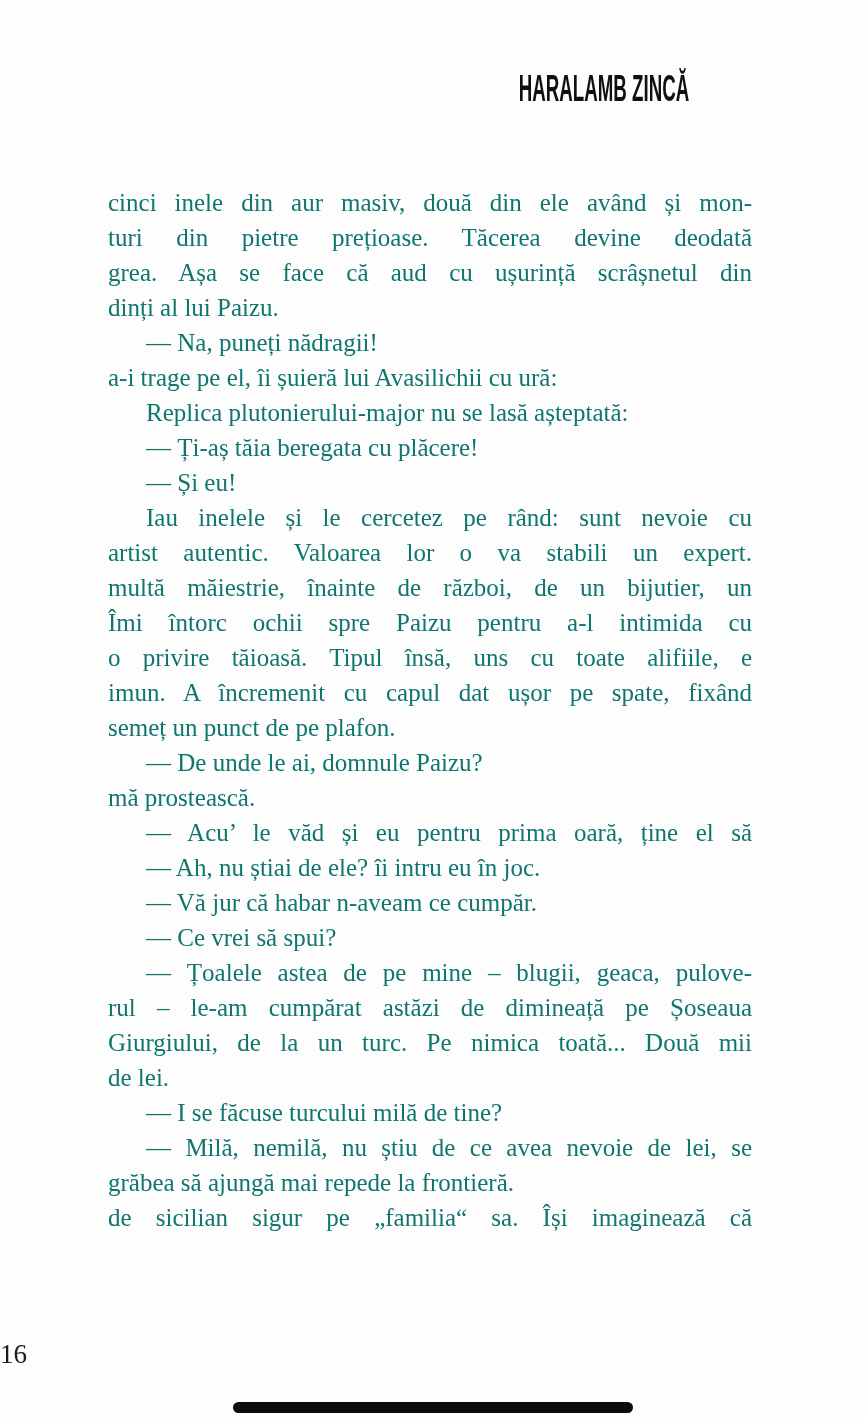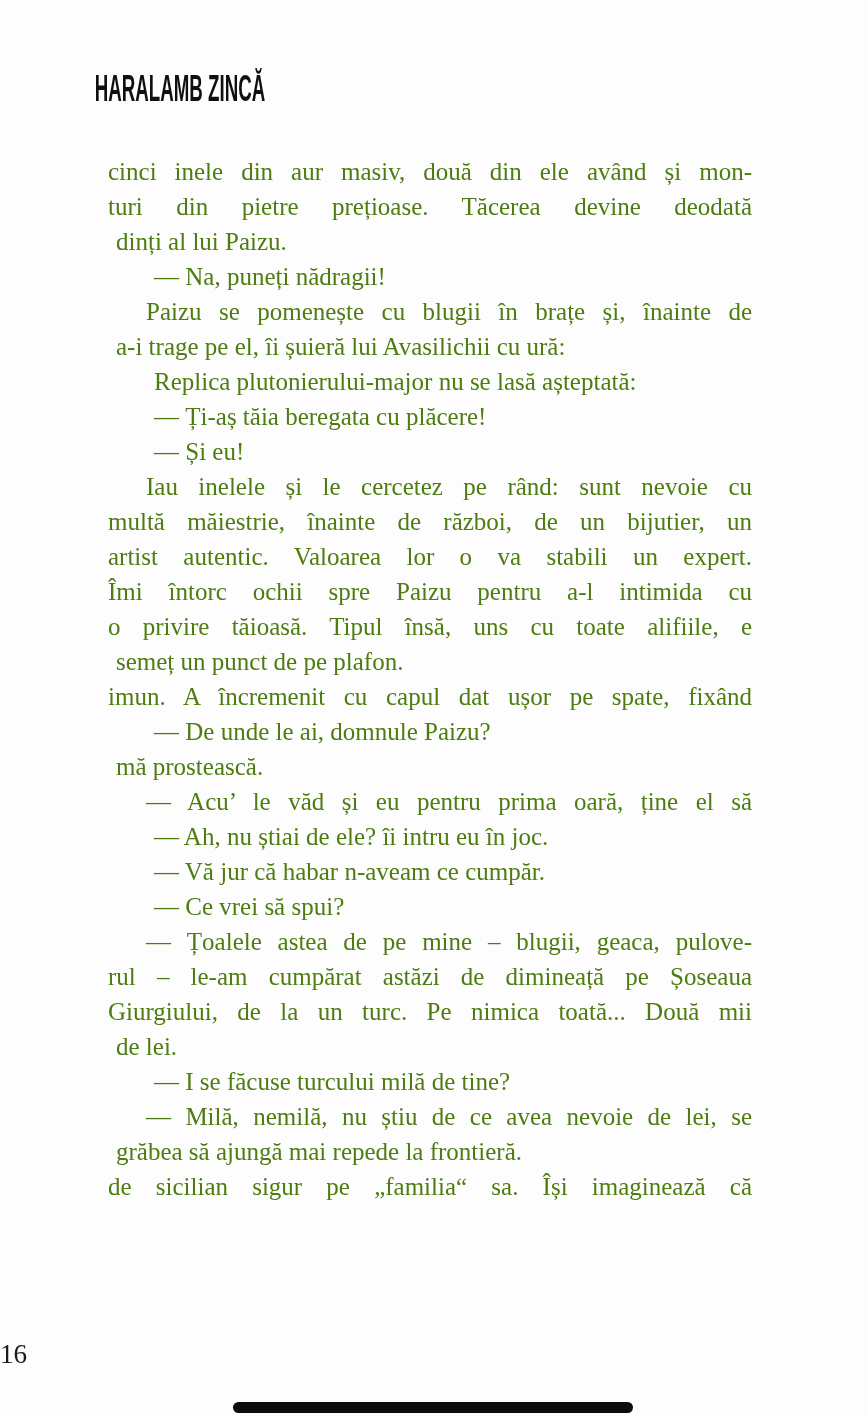--- a/index.html
+++ b/index.html
@@ -5,49 +5,48 @@
   html, body { margin: 0; padding: 0; }
   body {
     width: 866px; height: 1417px;
     background: #fdfdfd;
     position: relative;
     overflow: hidden;
     font-family: "Liberation Serif", "DejaVu Serif", serif;
     color: #1b1b1b;
   }
   .book-header {
-    position: absolute; top: 70px; left: 16px; width: 764px;
-    text-align: left;
+    position: absolute; top: 70px; left: 4px; width: 764px;
+    text-align: right;
   }
   .author-name {
     display: inline-block;
     font-family: "Liberation Sans", "DejaVu Sans", sans-serif;
     font-weight: 700;
     font-size: 36px; line-height: 38px;
     letter-spacing: 0px;
     color: #101010;
     transform: scaleX(0.52);
     transform-origin: center;
     white-space: nowrap;
   }
   .page-text {
-    position: absolute; left: 108px; top: 154px; width: 644px;
+    position: absolute; left: 108px; top: 185px; width: 644px;
     font-size: 25px; line-height: 35px;
-    color: #4d7c0f;
+    color: #0f766e;
   }
   .line {
     height: 35px;
     text-align: justify;
     text-align-last: justify;
     -moz-text-align-last: justify;
     overflow: visible;
   }
   .line.last {
     text-align-last: left;
-    margin-left: 8px;
     -moz-text-align-last: left;
   }
   .line.indent { text-indent: 38px; }
   .page-number {
     position: absolute; top: 1339px; left: 0; width: 866px;
     font-size: 27px; line-height: 30px;
     color: #1b1b1b;
   }
   .home-indicator {
     position: absolute; left: 233px; top: 1402px;
@@ -59,34 +58,34 @@
 </head>
 <body>
 
 <header class="book-header">
   <div class="author-name">HARALAMB ZINCĂ</div>
 </header>
 
 <main class="page-text">
     <div class="line">cinci inele din aur masiv, două din ele având și mon-</div>
     <div class="line">turi din pietre prețioase. Tăcerea devine deodată</div>
+    <div class="line">grea. Așa se face că aud cu ușurință scrâșnetul din</div>
     <div class="line last">dinți al lui Paizu.</div>
     <div class="line indent last">— Na, puneți nădragii!</div>
-    <div class="line indent">Paizu se pomenește cu blugii în brațe și, înainte de</div>
     <div class="line last">a-i trage pe el, îi șuieră lui Avasilichii cu ură:</div>
     <div class="line indent last">Replica plutonierului-major nu se lasă așteptată:</div>
     <div class="line indent last">— Ți-aș tăia beregata cu plăcere!</div>
     <div class="line indent last">— Și eu!</div>
     <div class="line indent">Iau inelele și le cercetez pe rând: sunt nevoie cu</div>
+    <div class="line">artist autentic. Valoarea lor o va stabili un expert.</div>
     <div class="line">multă măiestrie, înainte de război, de un bijutier, un</div>
-    <div class="line">artist autentic. Valoarea lor o va stabili un expert.</div>
     <div class="line">Îmi întorc ochii spre Paizu pentru a-l intimida cu</div>
     <div class="line">o privire tăioasă. Tipul însă, uns cu toate alifiile, e</div>
+    <div class="line">imun. A încremenit cu capul dat ușor pe spate, fixând</div>
     <div class="line last">semeț un punct de pe plafon.</div>
-    <div class="line">imun. A încremenit cu capul dat ușor pe spate, fixând</div>
     <div class="line indent last">— De unde le ai, domnule Paizu?</div>
     <div class="line last">mă prostească.</div>
     <div class="line indent">— Acu’ le văd și eu pentru prima oară, ține el să</div>
     <div class="line indent last">— Ah, nu știai de ele? îi intru eu în joc.</div>
     <div class="line indent last">— Vă jur că habar n-aveam ce cumpăr.</div>
     <div class="line indent last">— Ce vrei să spui?</div>
     <div class="line indent">— Țoalele astea de pe mine – blugii, geaca, pulove-</div>
     <div class="line">rul – le-am cumpărat astăzi de dimineață pe Șoseaua</div>
     <div class="line">Giurgiului, de la un turc. Pe nimica toată... Două mii</div>
     <div class="line last">de lei.</div>

